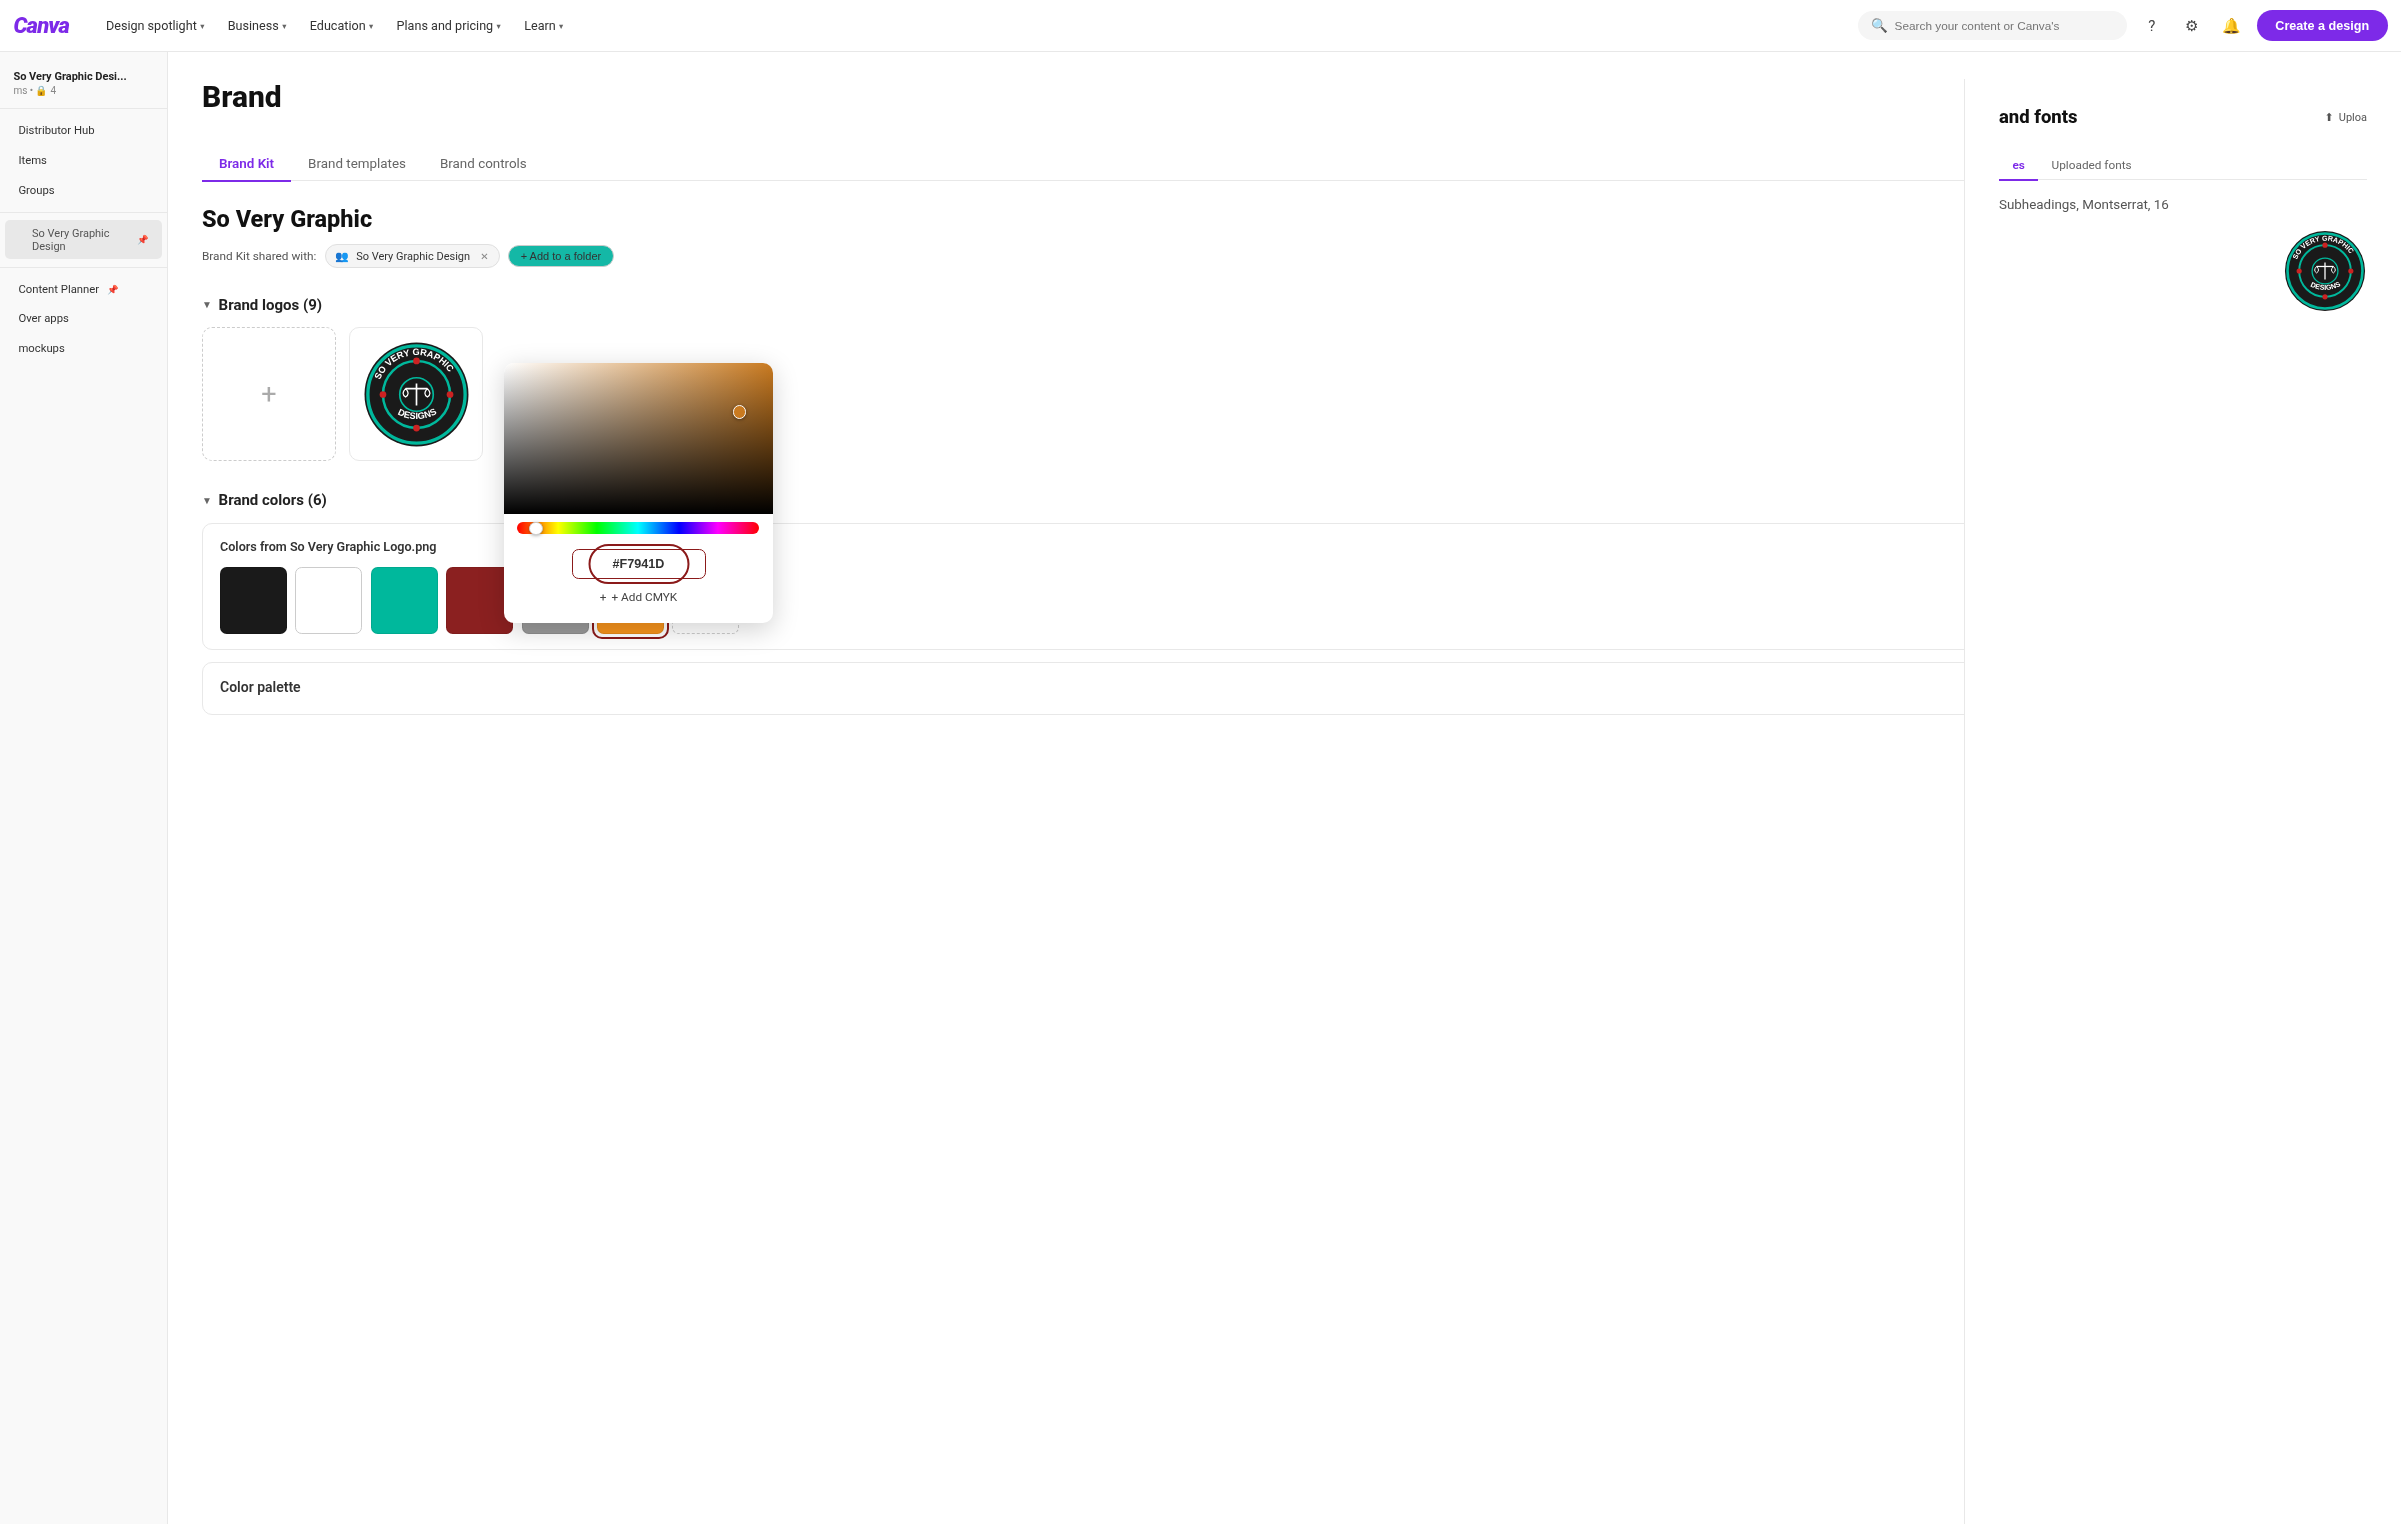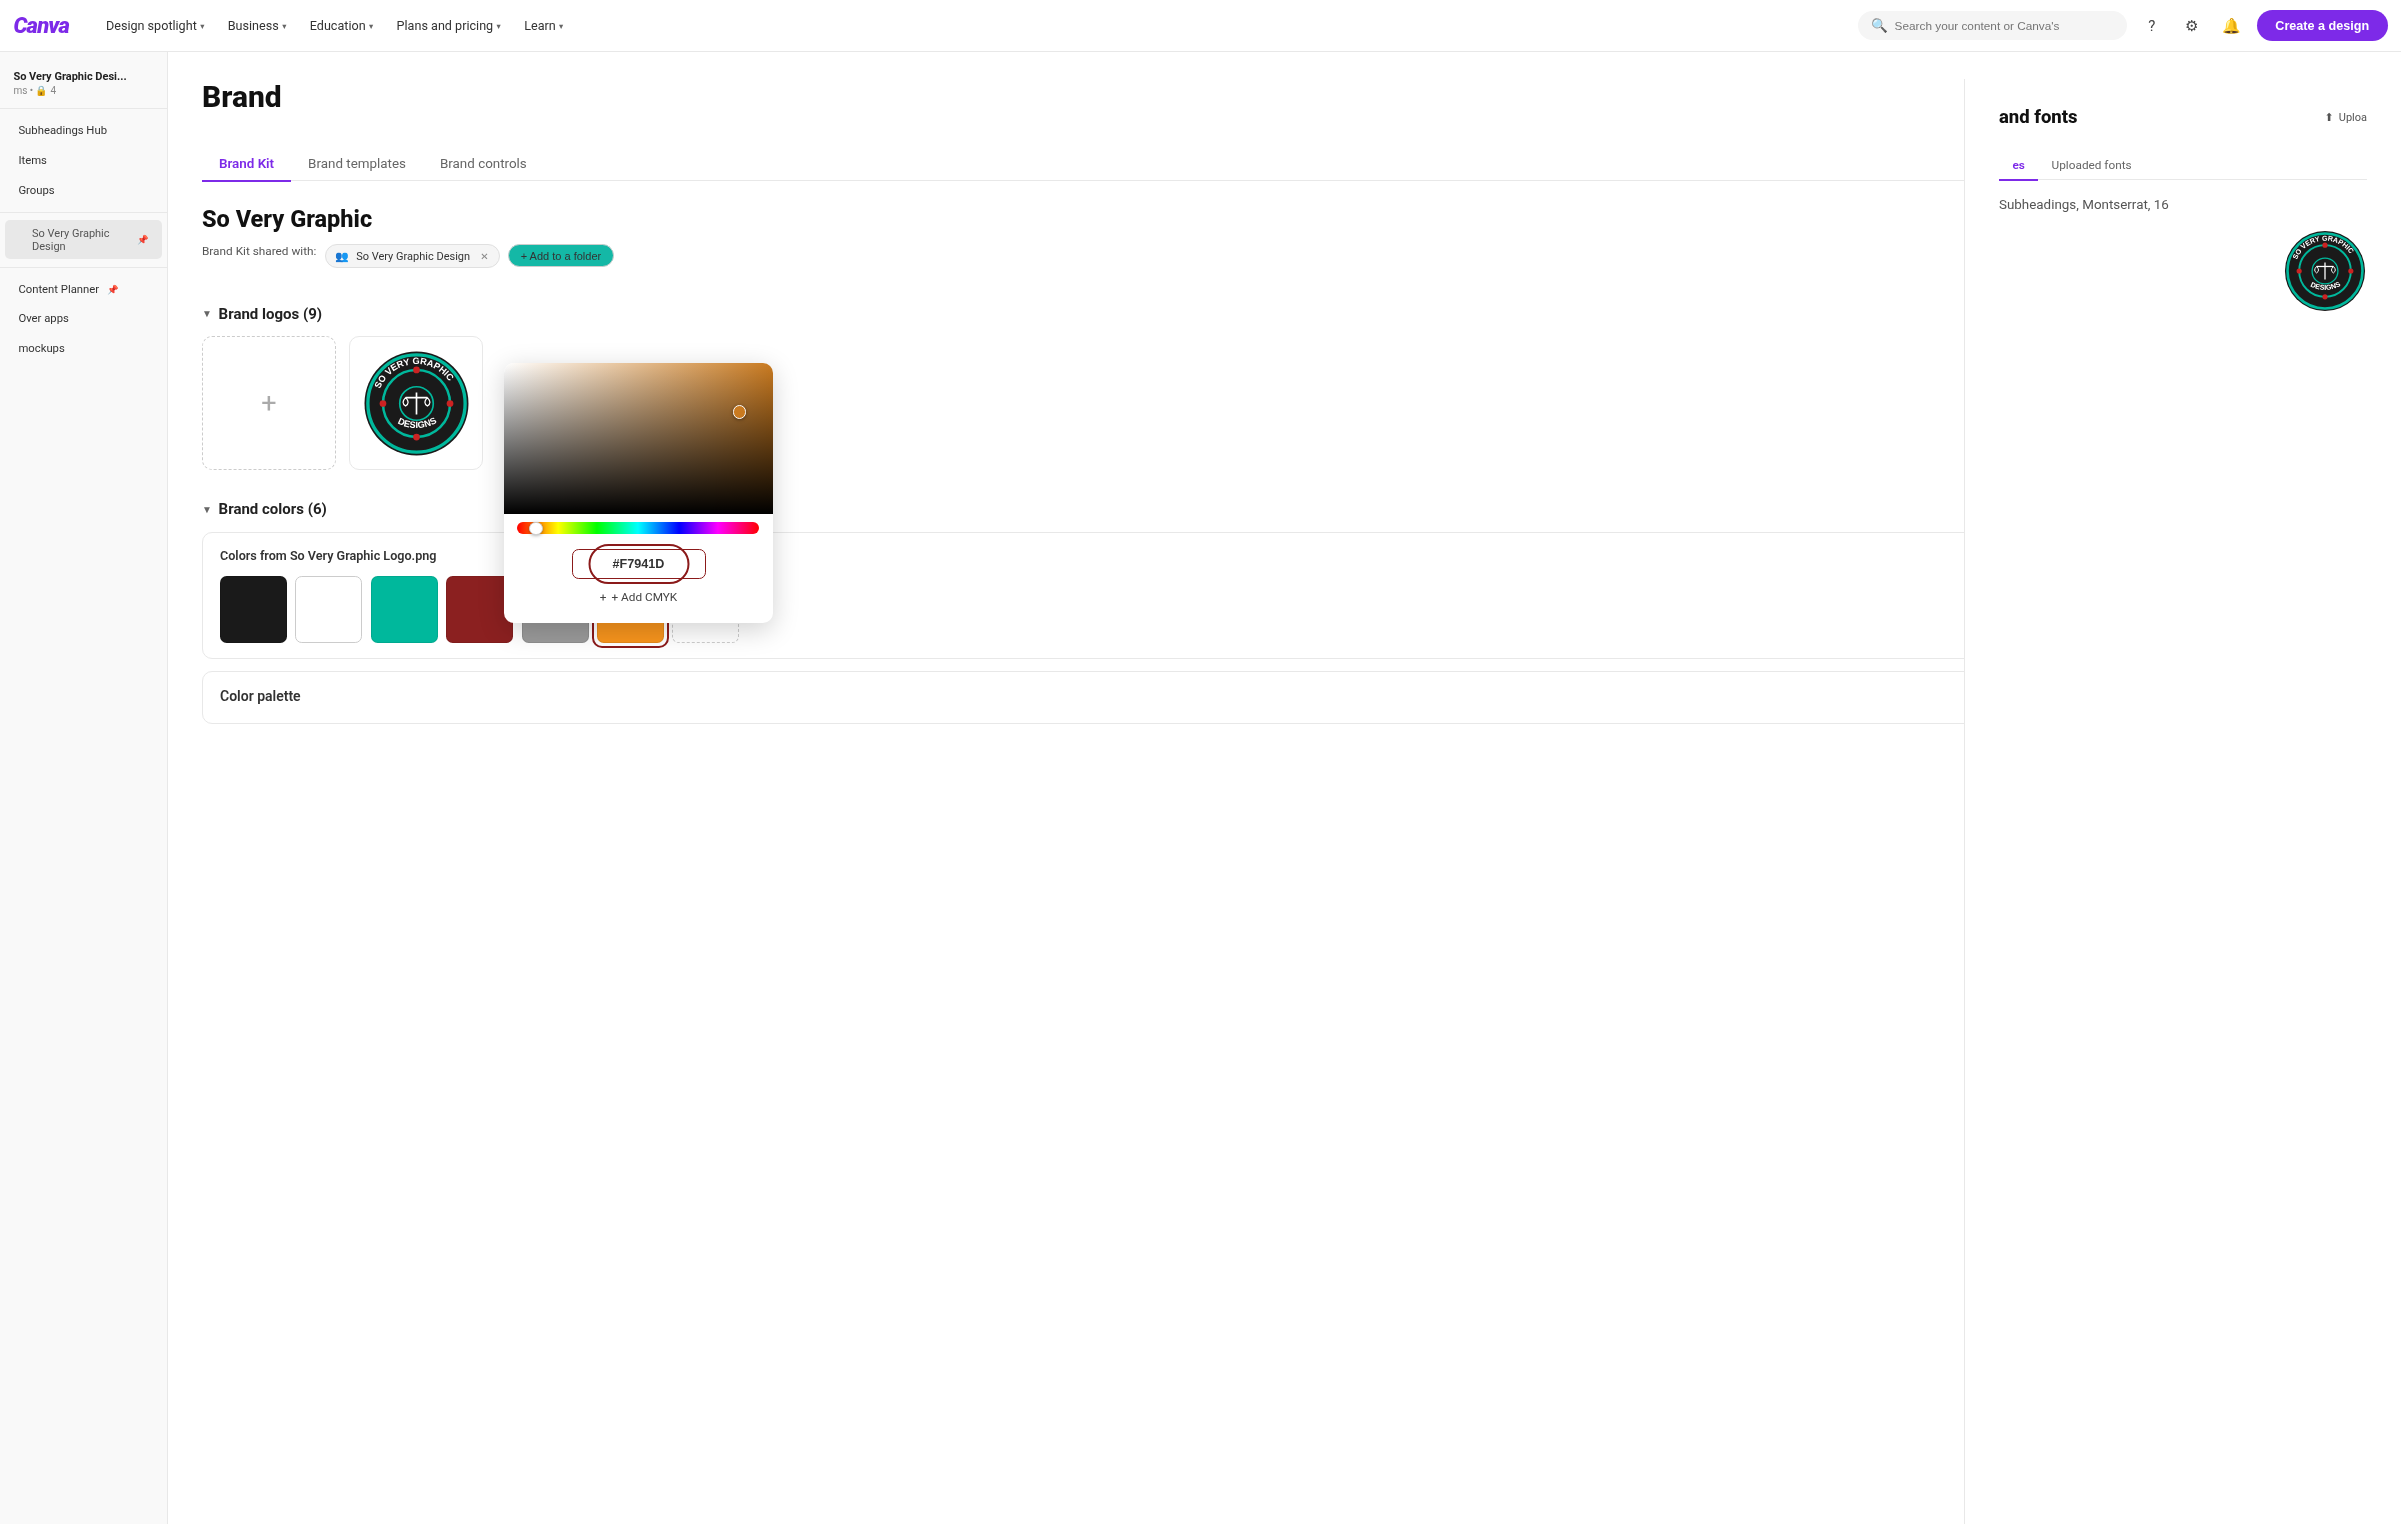--- a/index.html
+++ b/index.html
@@ -97,22 +97,22 @@
     .tab {
       padding: 8.4px 17px; font-size: 13.4px; color: #666;
       cursor: pointer; border-bottom: 2.5px solid transparent;
       margin-bottom: -1.7px; white-space: nowrap;
     }
     .tab.active { color: #7d2ae8; border-bottom-color: #7d2ae8; font-weight: 600; }
 
     
     .brand-kit-name { font-size: 23.5px; font-weight: 800; color: #111; margin-bottom: 11.8px; }
     .shared-with-bar {
-      display: flex; align-items: flex-start; gap: 8.4px;
-      margin-bottom: 37px; font-size: 11.8px; color: #555;
+      display: flex; align-items: center; gap: 8.4px;
+      margin-bottom: 28px; font-size: 11.8px; color: #555;
     }
     .shared-tag {
       display: flex; align-items: center; gap: 6.7px;
       background: #f5f5f5; border-radius: 17px;
       padding: 4.2px 10px; font-size: 11px; color: #333;
       border: 0.8px solid #e0e0e0;
     }
     .shared-tag-x { cursor: pointer; color: #888; font-size: 10px; margin-left: 3.4px; }
     .add-folder-btn {
       display: flex; align-items: center; gap: 5px;
@@ -351,21 +351,21 @@
 </nav>
 
 <div class="layout">
 
   <aside class="sidebar">
     <div class="sidebar-org">
       <div class="sidebar-org-name">So Very Graphic Desi...</div>
       <div class="sidebar-org-meta">ms • 🔒 4</div>
     </div>
     <div class="sidebar-item">
-      <span>Subheadings Hub</span>
+      <span>Distributor Hub</span>
     </div>
     <div class="sidebar-item">
       <span>Items</span>
     </div>
     <div class="sidebar-item">
       <span>Groups</span>
     </div>
     <div style="height:0.8px;background:#e8e8e8;margin:6.7px 0;"></div>
     <div class="sidebar-sub active">
       <span class="sidebar-sub-label">

